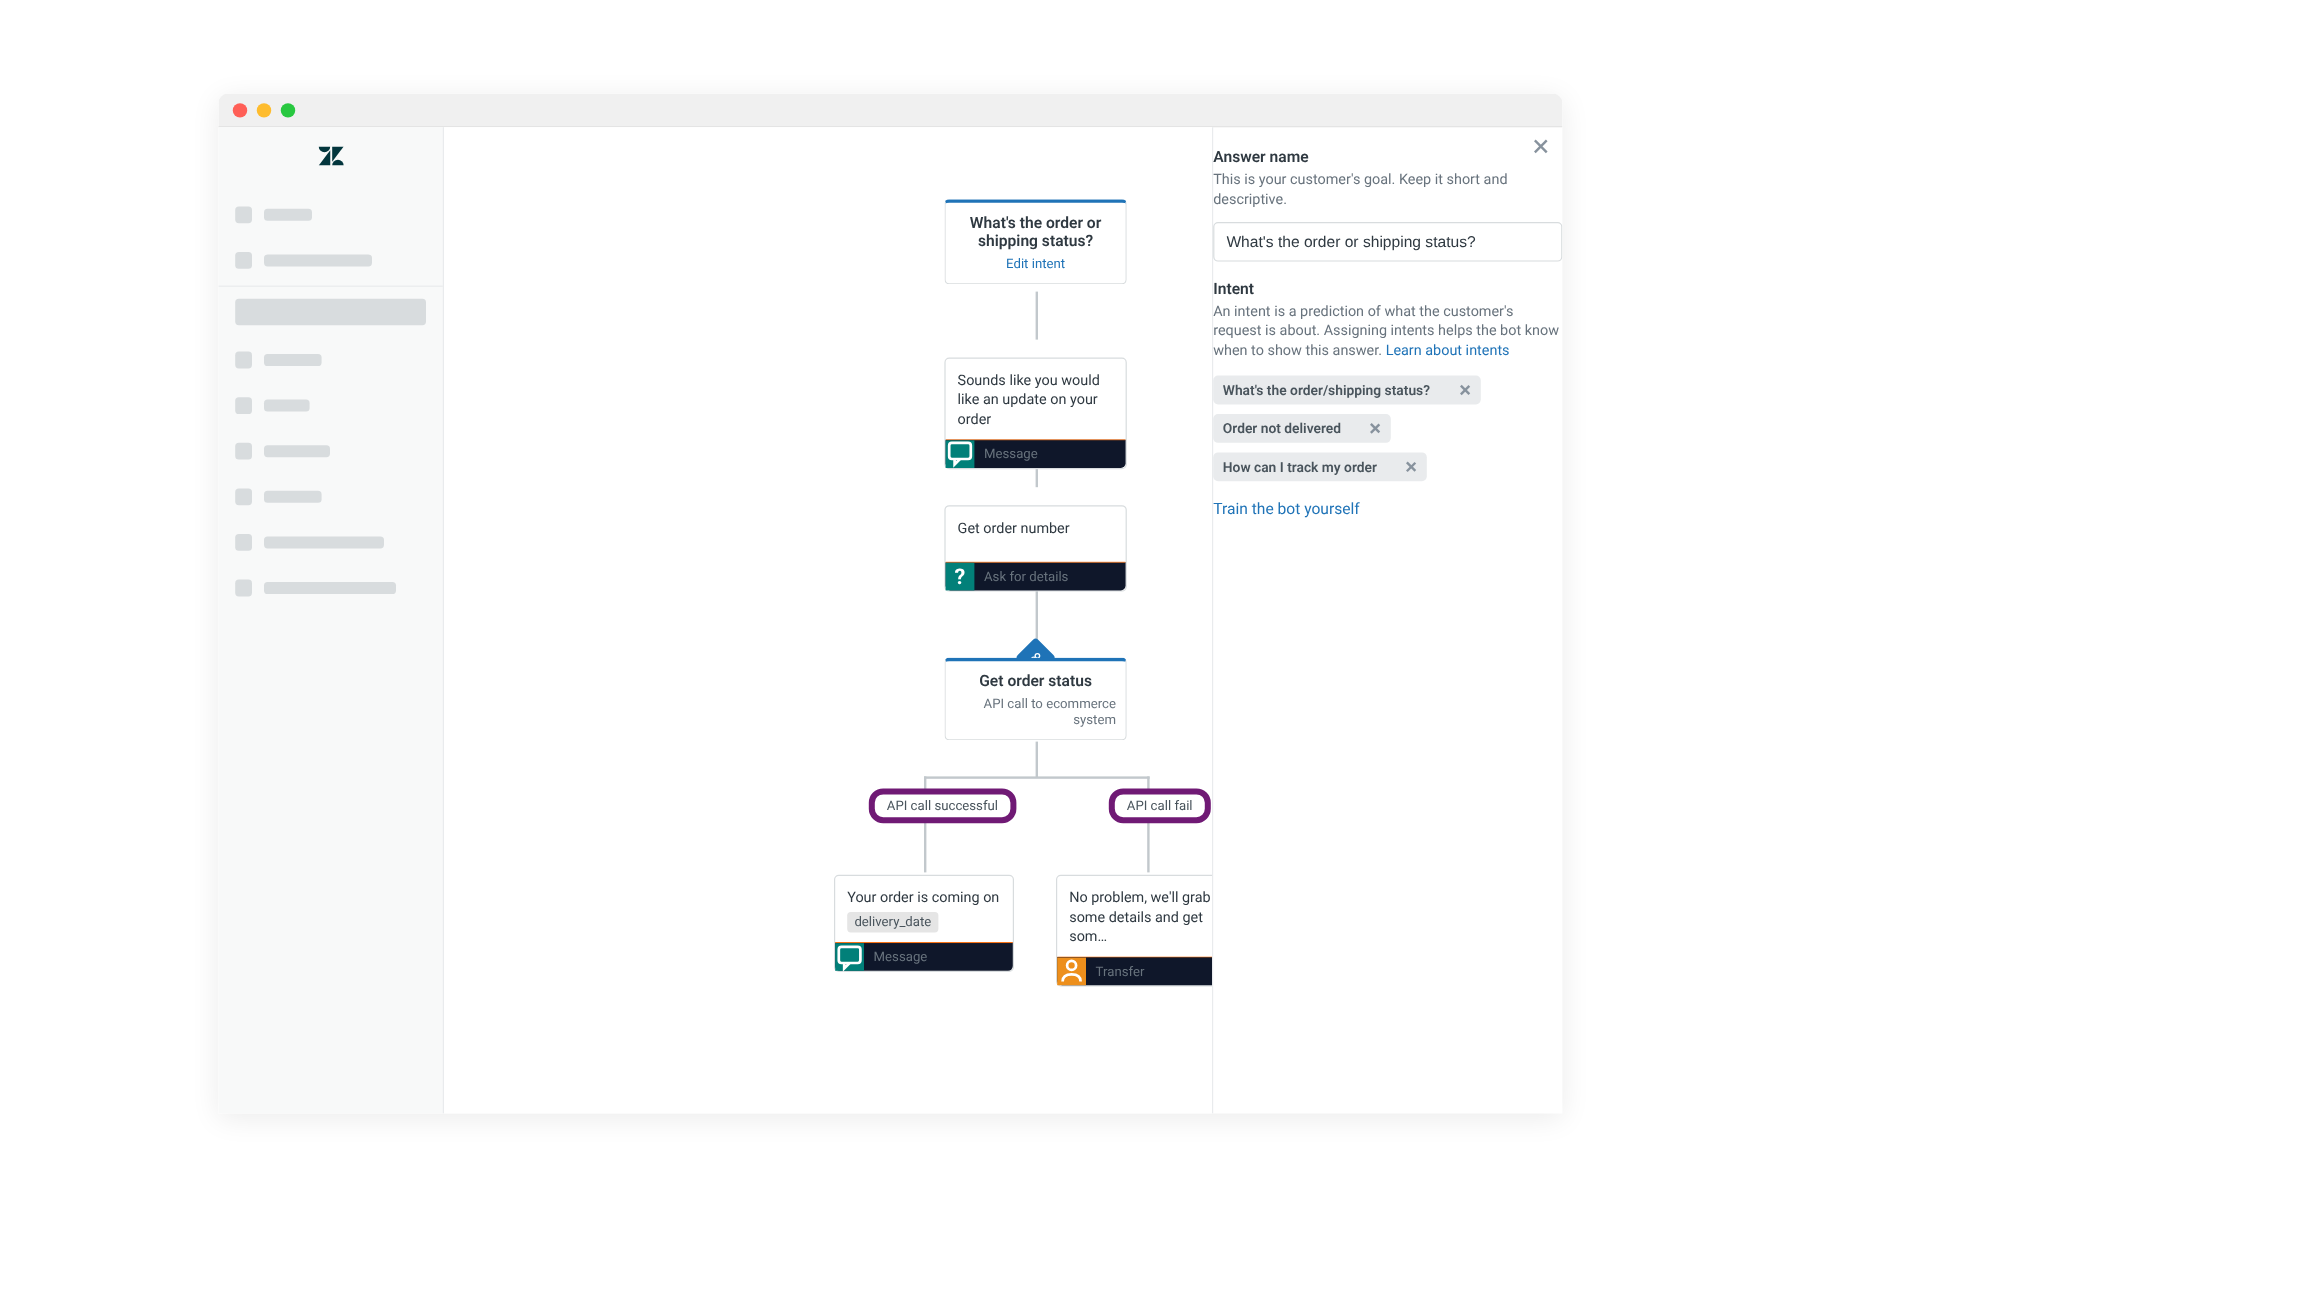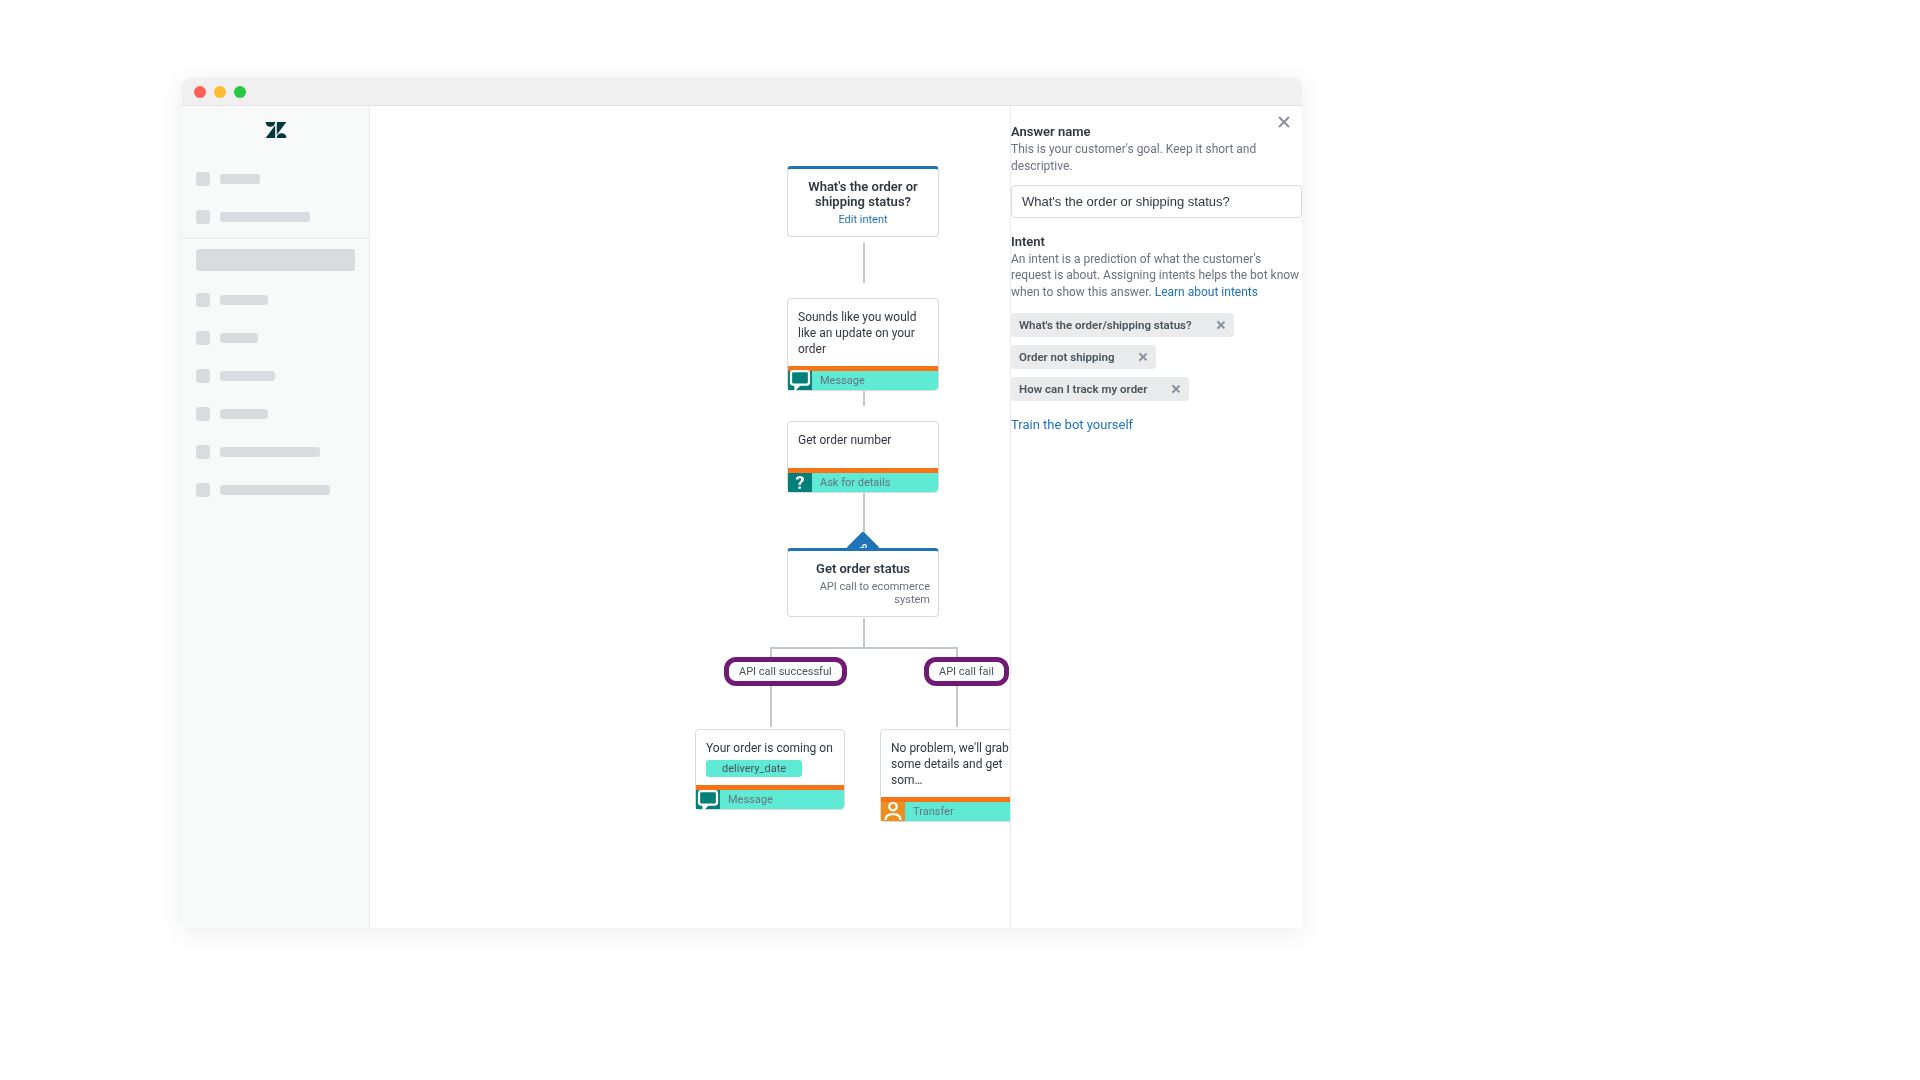--- a/index.html
+++ b/index.html
@@ -174,23 +174,23 @@
 }
 .node-text {
   font-size: 12px;
   color: #2f3941;
   padding: 10px 10px 8px;
   line-height: 1.35;
 }
 .node-footer {
   display: flex;
   align-items: stretch;
-  border-top: 5px solid #f97316;
+  border-top: 1px solid #f97316;
   height: 24px;
-  background: #5eead4;
+  background: #0f172a;
   border-radius: 0 0 4px 4px;
 }
 .footer-icon {
   width: 24px;
   display: flex;
   align-items: center;
   justify-content: center;
   color: #fff;
 }
 .footer-icon.teal { background: #028079; }
@@ -222,23 +222,23 @@
   position: absolute;
   font-size: 11px;
   color: #49545c;
   background: #fff;
   border: 5px solid #701a75;
   border-radius: 12px;
   padding: 3px 10px;
 }
 .tag {
   display: inline-block;
-  background: #5eead4;
+  background: #e5e5e5;
   border-radius: 3px;
-  padding: 2px 16px;
+  padding: 2px 6px;
   font-size: 11px;
   color: #49545c;
   margin: 4px 0 8px 10px;
 }
 .connector {
   position: absolute;
   background: #c2c8cc;
 }
 .connector.v { width: 1.5px; }
 .connector.h { height: 1.5px; }
@@ -396,21 +396,21 @@
       <div class="field-help">
         <span>An intent is a prediction of what the customer's request is about. Assigning intents helps the bot know when to show this answer. </span><span class="link">Learn about intents</span>
       </div>
 
       <div class="chips">
         <div class="chip">
             <span>What's the order/shipping status?</span>
             <span class="chip-x"></span>
           </div>
         <div class="chip">
-            <span>Order not shipping</span>
+            <span>Order not delivered</span>
             <span class="chip-x"></span>
           </div>
         <div class="chip">
             <span>How can I track my order</span>
             <span class="chip-x"></span>
           </div>
       </div>
 
       <div class="link" style="margin-top:16px; font-size:13px">Train the bot yourself</div>
     </div>

